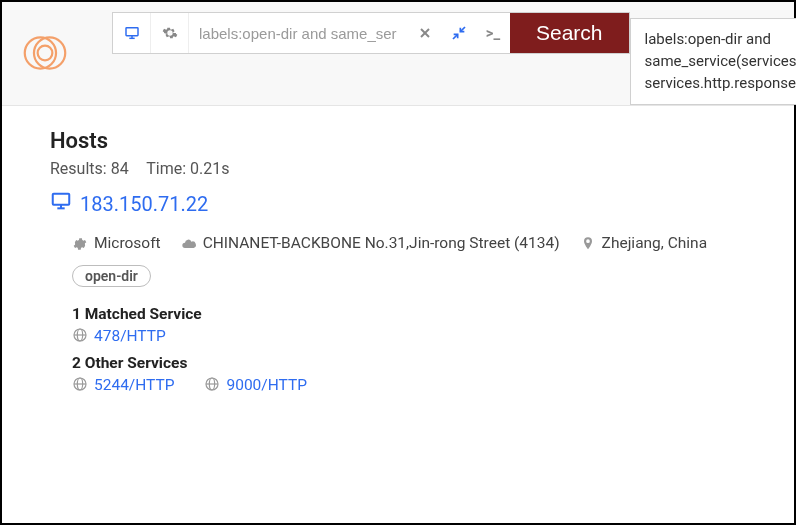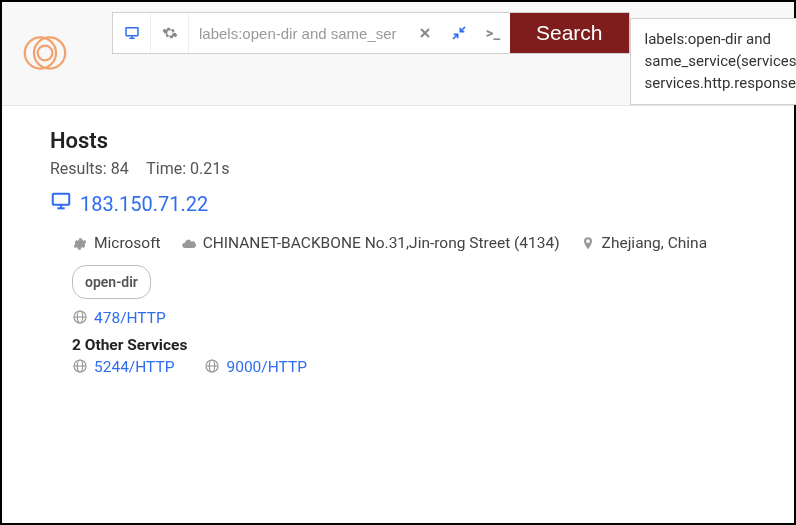--- a/index.html
+++ b/index.html
@@ -201,21 +201,21 @@
     display: inline-flex;
     align-items: center;
     justify-content: center;
     width: 16px;
   }
 
   .tag {
     display: inline-block;
     border: 1px solid #bdbdbd;
     border-radius: 14px;
-    padding: 8px 12px;
+    padding: 2px 12px;
     font-size: 14px;
     color: #555;
     font-weight: 600;
     margin-left: 22px;
     margin-bottom: 10px;
   }
 
   .svc-head {
     font-size: 15.5px;
     font-weight: 700;
@@ -362,20 +362,21 @@
           <svg class="svgicon" viewBox="0 0 24 24" fill="currentColor">
               <path d="M12 2a6 6 0 00-6 6c0 4.5 6 12 6 12s6-7.5 6-12a6 6 0 00-6-6zm0 8.5A2.5 2.5 0 1112 5a2.5 2.5 0 010 5.5z"></path>
             </svg>
         </span>
         <span>Zhejiang, China</span>
       </span>
     </div>
 
     <div class="tag">open-dir</div>
 
+    <div class="svc-head">1 Matched Service</div>
     <div class="svc-list">
       <a class="svc-link">
         <span class="mic">
           <svg class="svgicon" viewBox="0 0 24 24" fill="none" stroke="currentColor" stroke-width="1.8">
               <circle cx="12" cy="12" r="9"></circle>
               <ellipse cx="12" cy="12" rx="4" ry="9"></ellipse>
               <line x1="3" y1="12" x2="21" y2="12"></line>
             </svg>
         </span>
         <span>478/HTTP</span>

